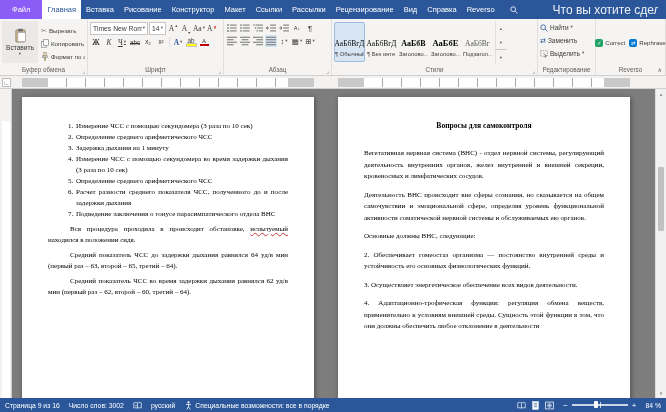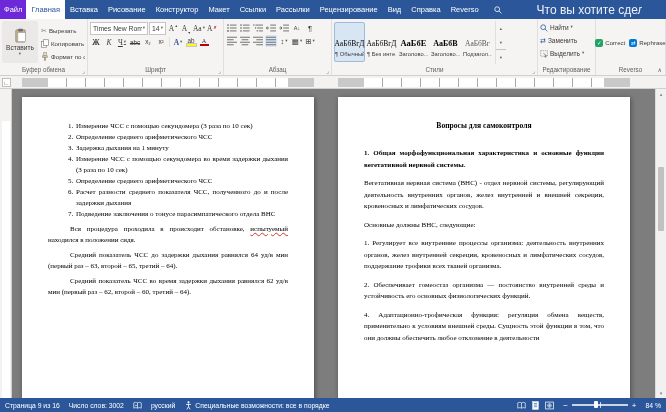--- a/index.html
+++ b/index.html
@@ -2,21 +2,21 @@
 <html><head>
 <meta charset="utf-8">
 <style>
   * { margin:0; padding:0; box-sizing:border-box; }
   html,body { width:666px; height:412px; overflow:hidden; font-family:"Liberation Sans",sans-serif; background:#7d7d7d; }
   .app { width:666px; height:412px; display:flex; flex-direction:column; }
 
   
   .tabbar { height:19px; background:#2b579a; display:flex; align-items:stretch; color:#fff; font-size:7.5px; flex:0 0 auto; }
   .tab { display:flex; align-items:center; padding:0 5px; cursor:default; white-space:nowrap; }
-  .tab.file { background:#6d28d9; padding:0 4px; }
+  .tab.file { background:#8b5cf6; padding:0 12px; }
   .tab.active { background:#fff; color:#2b579a; }
   .tellme { margin-left:10px; display:flex; align-items:center; gap:3px; }
   .tellme svg { width:8px; height:8px; }
   .tellme-input { background:transparent; border:none; outline:none; color:#fff; font-size:12px; width:105px; font-style:normal;margin-left:32px; }
   .tellme-input::placeholder { color:rgba(255,255,255,.92); }
 
   
   .ribbon { display:flex; height:57px; background:#f5f4f2; border-bottom:1px solid #d2d0ce; position:relative; flex:0 0 auto; }
   .group { position:relative; display:flex; flex-direction:column; border-right:1px solid #e1dfdd; padding:2px 2px 0; }
   .g-clip{width:88px}.g-font{width:136px}.g-par{width:108px}.g-styles{width:206px}.g-edit{width:58px}.g-rev{width:70px}
@@ -348,26 +348,26 @@
       <div class="gc stylerow">
         <div class="gallery">
           <div class="style sel">
             <span class="sprev">АаБбВгД</span>
             <span class="sname">¶ Обычный</span>
           </div>
           <div class="style">
             <span class="sprev">АаБбВгД</span>
             <span class="sname">¶ Без инте...</span>
           </div>
+          <div class="style h2">
+            <span class="sprev">АаБбВ</span>
+            <span class="sname">Заголово...</span>
+          </div>
           <div class="style h1">
             <span class="sprev">АаБбЕ</span>
-            <span class="sname">Заголово...</span>
-          </div>
-          <div class="style h2">
-            <span class="sprev">АаБбВ</span>
             <span class="sname">Заголово...</span>
           </div>
           <div class="style sub">
             <span class="sprev">АаБбВг</span>
             <span class="sname">Подзагол...</span>
           </div>
         </div>
         <div class="gscroll">
           <div class="gsb">▴</div>
           <div class="gsb">▾</div>
@@ -454,25 +454,25 @@
       </ol>
       <p class="ind">
         <span>Вся процедура проходила в происходит обстановке, </span><span class="miss">испытуемый</span><span> находился в положении сидя.</span>
       </p>
       <p class="ind">Средний показатель ЧСС до задержки дыхания равнялся 64 уд/в мин (первый раз – 63, второй – 65, третий – 64).</p>
       <p class="ind">Средний показатель ЧСС во время задержки дыхания равнялся 62 уд/в мин (первый раз – 62, второй – 60, третий – 64).</p>
     </div>
 
     <div class="page p2">
       <div class="dtitle">Вопросы для самоконтроля</div>
-      <p class="qhead">1. Общая морфофункциональная характеристика и основные функции вегетативной нервной системы.</p>
       <p>Вегетативная нервная система (ВНС) - отдел нервной системы, регулирующий деятельность внутренних органов, желез внутренней и внешней секреции, кровеносных и лимфатических сосудов.</p>
+      <p>Деятельность ВНС происходит вне сферы сознания, но сказывается на общем самочувствии и эмоциональной сфере, определяя уровень функциональной активности соматической нервной системы и обслуживаемых ею органов.</p>
       <p>Основные должны ВНС, следующие:</p>
-      <p>1. Регулирует все внутренние процессы организма: деятельность внутренних органов, желез внутренней секреции, кровеносных и лимфатических сосудов, поддержание трофики всех тканей организма.</p>
       <p>2. Обеспечивает гомеостаз организма — постоянство внутренней среды и устойчивость его основных физиологических функций.</p>
+      <p>3. Осуществляет энергетическое обеспечение всех видов деятельности.</p>
       <p>4. Адаптационно-трофическая функция: регуляция обмена веществ, применительно к условиям внешней среды. Сущность этой функции в том, что они должны обеспечить любое отклонение в деятельности</p>
     </div>
 
     <div class="vscroll">
       <div class="sup">▲</div>
       <div class="sthumb"></div>
       <div class="sdown">▼</div>
     </div>
   </div>
 

